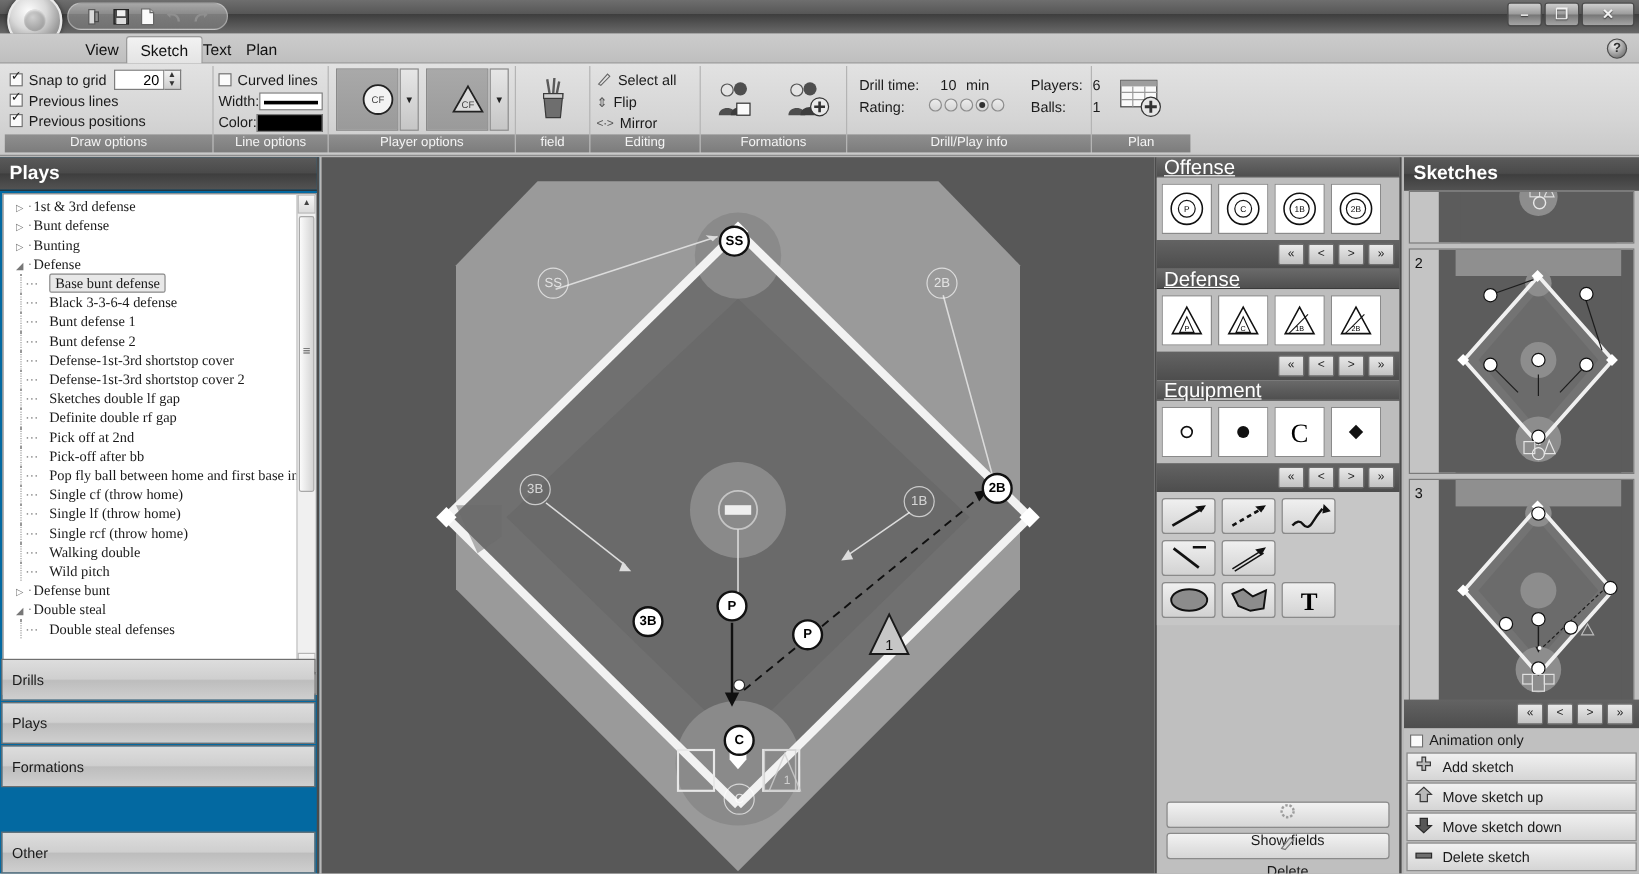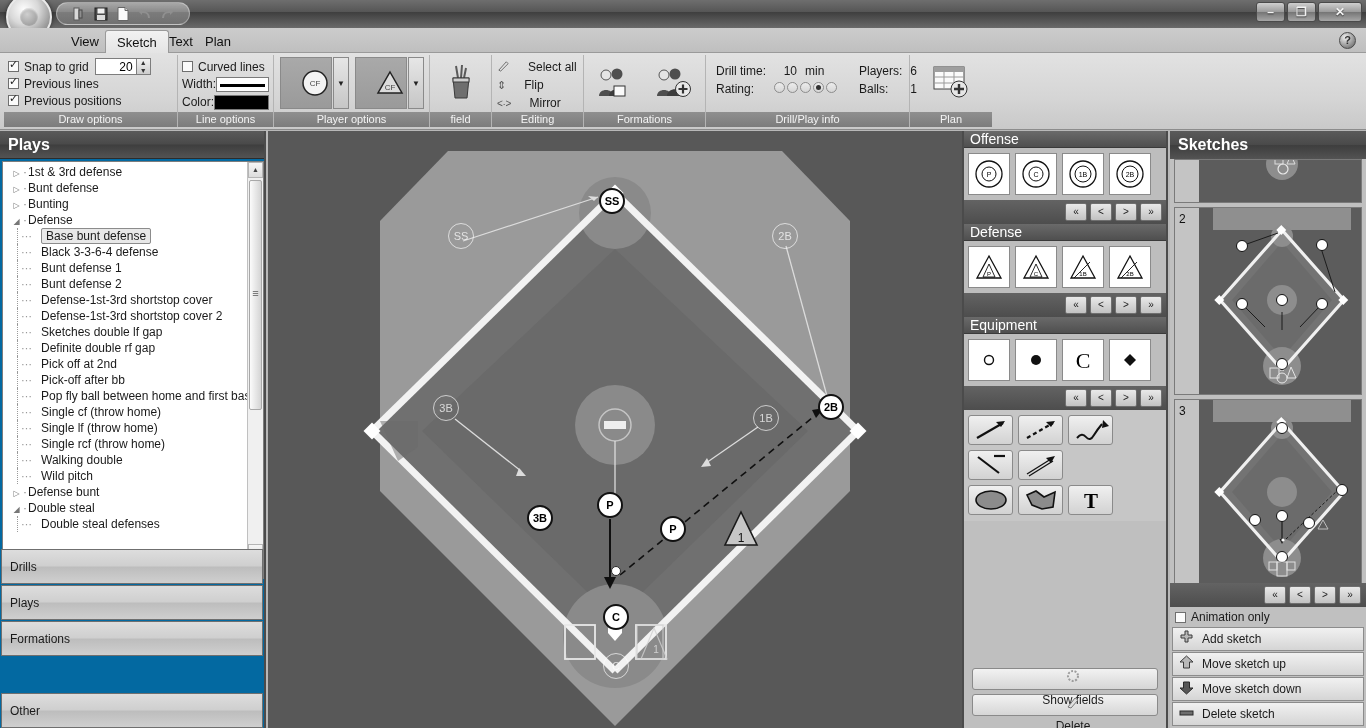--- a/index.html
+++ b/index.html
@@ -140,21 +140,21 @@
     border: 1px solid #8a8a8a;
     display: flex; align-items: center; justify-content: flex-end;
   }
   .split-arrow {
     width: 16px; height: 52px; margin-left: 1px;
     background: linear-gradient(to bottom, #e6e6e6, #c6c6c6);
     border: 1px solid #8a8a8a;
     display: flex; align-items: center; justify-content: center;
     font-size: 8px; color: #222;
   }
-  .edit-item { display: flex; align-items: center; height: 18px; font-size: 12px; gap: 18px; }
+  .edit-item { display: flex; align-items: center; height: 18px; font-size: 12px; gap: 5px; }
   .info-tbl { font-size: 12px; }
   .info-tbl td { padding: 1px 6px 1px 0; font-size: 12px; white-space: nowrap; }
   .stars { display: inline-flex; gap: 2px; }
   .star {
     width: 11px; height: 11px; border-radius: 50%;
     border: 1px solid #8d8d8d;
     background: linear-gradient(to bottom,#ececec,#d6d6d6);
   }
   .star.on::after {
     content:""; display:block; width:5px; height:5px; border-radius:50%;
@@ -174,21 +174,21 @@
     line-height: 28px; padding-left: 8px;
     border-bottom: 1px solid #2c2c2c;
   }
   .tree-wrap {
     position: absolute; left: 2px; top: 30px; width: 262px; height: 400px;
     background: #ffffff; border: 1px solid #7d7d7d; overflow: hidden;
   }
   .tree { position: absolute; left: 0; top: 2px; width: 246px; }
   .tnode {
     height: 16px; line-height: 16px; font-size: 12px; white-space: nowrap;
-    padding-left: 8px; position: relative;
+    padding-left: 8px; position: relative; font-family: Liberation Serif, serif;
   }
   .tnode .tw {
     display: inline-block; width: 11px; color: #777; font-size: 8px; text-align: center;
   }
   .tnode .dots { display:inline-block; width: 6px; color:#888; text-align:center; }
   .tnode.child { padding-left: 26px; }
   .tnode.child::before {
     content: ""; position: absolute; left: 14px; top: 0; bottom: 0;
     border-left: 1px dotted #999;
   }
@@ -248,22 +248,23 @@
   }
 
   
   .tools {
     position: absolute; left: 962px; top: 131px; width: 206px; height: 597px;
     background: #bfbfbf;
     border-left: 2px solid #4b4b4b; border-right: 2px solid #4b4b4b;
   }
   .sec-header {
     height: 17px; background: linear-gradient(to bottom,#6a6a6a,#4f4f4f);
-    color: #fff; font-size: 14px; line-height: 17px; padding-left: 6px;
+    color: #fff; font-size: 17px; line-height: 17px; padding-left: 6px;
     border-bottom: 1px solid #3a3a3a;
+    text-decoration: underline;
   }
   .sec-body {
     background: #bdbdbd; padding: 5px 4px; display: flex; gap: 5px; overflow: hidden;
   }
   .tile {
     width: 42px; height: 42px; flex: none;
     background: #ffffff; border: 1px solid #8a8a8a;
     display: flex; align-items: center; justify-content: center;
     position: relative;
   }

